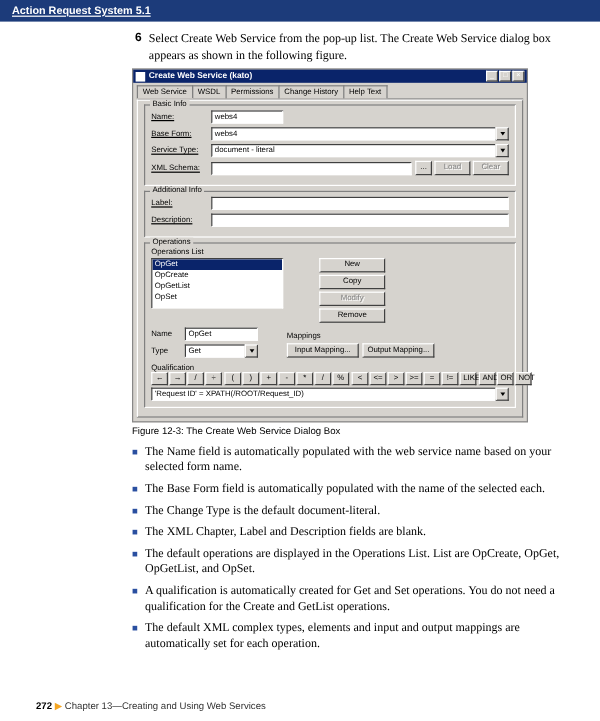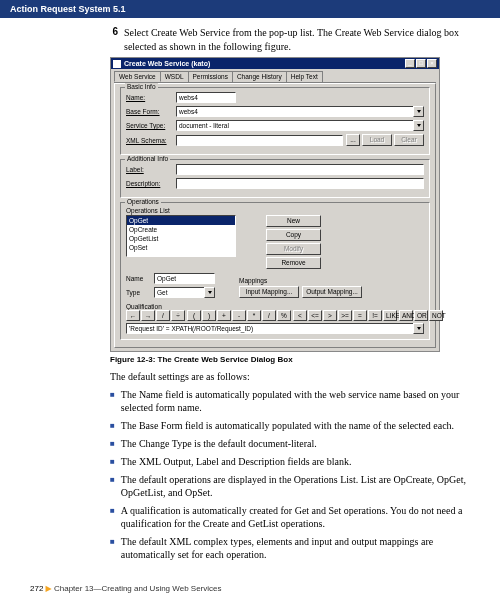--- a/index.html
+++ b/index.html
@@ -1,17 +1,17 @@
 <!DOCTYPE html>
 <html><head>
 <meta charset="utf-8">
 <style>
   * { box-sizing: border-box; margin: 0; padding: 0; }
   body { width: 500px; height: 601px; background: #fff; font-family: "Times New Roman", Georgia, serif; font-size: 10px; color: #000; overflow: hidden; position: relative; }
-  .topbar { background: #1c3b7a; color: #fff; font-family: Arial, sans-serif; font-size: 9px; font-weight: bold; padding: 4px 10px; }
+  .topbar { background: #1c3b7a; color: #fff; font-family: Arial, sans-serif; font-size: 9px; font-weight: bold; padding: 4px 10px; text-decoration: underline; }
   .content { padding: 8px 30px 0 110px; }
   .step { display: flex; margin-bottom: 4px; }
   .step-num { font-family: Arial, sans-serif; font-weight: bold; font-size: 10px; width: 14px; text-align: right; padding-right: 6px; flex-shrink: 0; }
   .step-text { font-size: 10px; line-height: 1.35; }
   .dialog { border: 1px solid #888; background: #d6d3ce; font-family: "MS Sans Serif", Arial, sans-serif; font-size: 7px; color: #000; margin: 4px 0 2px 0; width: 330px; }
   .dlg-title { background: #0a246a; color: #fff; display: flex; align-items: center; padding: 1px 2px; height: 11px; }
   .dlg-title-icon { width: 8px; height: 8px; background: #fff; margin-right: 3px; display:inline-block; }
   .dlg-title-text { flex: 1; font-size: 7px; font-weight: bold; }
   .dlg-ctrl { width: 10px; height: 9px; background: #d6d3ce; border: 1px solid #fff; border-right-color:#404040; border-bottom-color:#404040; margin-left: 1px; font-size: 6px; line-height: 7px; text-align: center; }
   .tabs { display: flex; border-bottom: 1px solid #808080; margin: 2px 3px 0 3px; }
@@ -45,41 +45,41 @@
   .mini-input { width: 50px; }
   .mapping-col { margin-left: 20px; }
   .mapping-col .gtitle { font-size:6.5px; margin-bottom:2px; }
   .mapping-row { display:flex; gap:3px; }
   .mapping-row .btn { width: 60px; }
   .qual { margin-top:2px; }
   .qual-bar { display:flex; gap:1px; margin-bottom:2px; }
   .qual-bar .btn { min-width: 14px; padding: 0 2px; height: 11px; line-height:9px; }
   .qual-bar .vsep { width:3px; }
   .qual-input { width: 100%; }
-  .caption { font-family: Arial, sans-serif; font-weight: bold; font-size: 8px; margin: 3px 0 6px 0; }
+  .caption { font-family: Arial, sans-serif; font-weight: normal; font-size: 8px; margin: 3px 0 6px 0; }
   .body-text { font-size: 10px; margin-bottom: 4px; line-height: 1.35; }
   ul.bullets { list-style: none; padding: 0; margin: 0; }
   ul.bullets li { display: flex; margin-bottom: 5px; line-height: 1.3; }
   .bullet { color: #2a4fa0; font-size: 8px; margin-right: 6px; margin-top: 2px; flex-shrink: 0; }
   .footer { position: absolute; bottom: 8px; left: 30px; font-family: Arial, sans-serif; font-size: 8px; color: #333; }
-  .footer .pg { font-weight: normal; color:#000; }
+  .footer .pg { font-weight: bold; color:#000; }
   .footer .arrow { color: #f5a623; }
 </style>
 </head>
 <body>
 
 <div class="topbar">
   <span>Action Request System 5.1</span>
 </div>
 
 <div class="content">
 
   <div class="step">
     <div class="step-num">6</div>
-    <div class="step-text">Select Create Web Service from the pop-up list. The Create Web Service dialog box selected as shown in the following figure.</div>
+    <div class="step-text">Select Create Web Service from the pop-up list. The Create Web Service dialog box appears as shown in the following figure.</div>
   </div>
 
   <div class="dialog">
     <div class="dlg-title">
       <span class="dlg-title-icon"></span>
       <span class="dlg-title-text">Create Web Service (kato)</span>
       <span class="dlg-ctrl">_</span>
       <span class="dlg-ctrl">□</span>
       <span class="dlg-ctrl">×</span>
     </div>
@@ -218,38 +218,37 @@
               </div>
           </div>
         </div>
       </div>
 
     </div>
   </div>
 
   <div class="caption">Figure 12-3:  The Create Web Service Dialog Box</div>
 
-  <div class="body-text">The default settings are as follows:</div>
 
   <ul class="bullets">
     <li>
         <span class="bullet">■</span>
         <span>The Name field is automatically populated with the web service name based on your selected form name.</span>
       </li>
     <li>
         <span class="bullet">■</span>
         <span>The Base Form field is automatically populated with the name of the selected each.</span>
       </li>
     <li>
         <span class="bullet">■</span>
         <span>The Change Type is the default document-literal.</span>
       </li>
     <li>
         <span class="bullet">■</span>
-        <span>The XML Output, Label and Description fields are blank.</span>
+        <span>The XML Chapter, Label and Description fields are blank.</span>
       </li>
     <li>
         <span class="bullet">■</span>
         <span>The default operations are displayed in the Operations List. List are OpCreate, OpGet, OpGetList, and OpSet.</span>
       </li>
     <li>
         <span class="bullet">■</span>
         <span>A qualification is automatically created for Get and Set operations. You do not need a qualification for the Create and GetList operations.</span>
       </li>
     <li>

